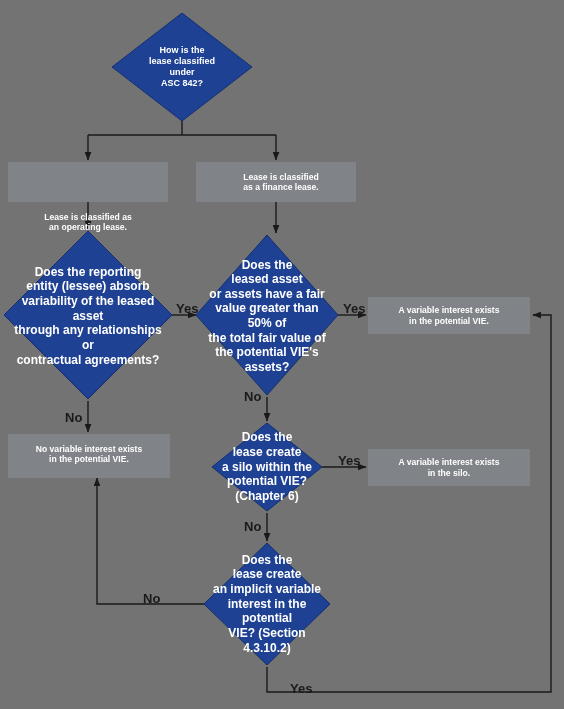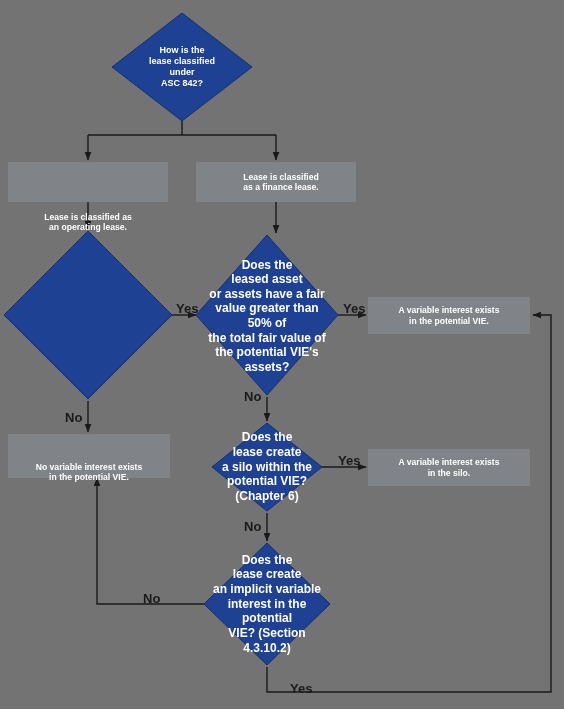--- a/index.html
+++ b/index.html
@@ -118,33 +118,38 @@
 lease classified
 under
 ASC 842?</div>
 
   <div class="node-label box" style="left:10px; top:162px; width:156px; height:40px;margin-top:40px;">Lease is classified as
 an operating lease.</div>
 
   <div class="node-label box" style="left:203px; top:162px; width:156px; height:40px;">Lease is classified
 as a finance lease.</div>
 
+  <div class="node-label diamond" style="left:8px; top:281px; width:160px; height:70px;">Does the reporting
+entity (lessee) absorb
+variability of the leased asset
+through any relationships or
+contractual agreements?</div>
 
   <div class="node-label diamond" style="left:208px; top:269px; width:118px; height:94px;">Does the
 leased asset
 or assets have a fair
 value greater than 50% of
 the total fair value of
 the potential VIE's
 assets?</div>
 
   <div class="node-label box" style="left:370px; top:297px; width:158px; height:37px;">A variable interest exists
 in the potential VIE.</div>
 
-  <div class="node-label box" style="left:10px; top:450px; width:158px; height:44px;">No variable interest exists
+  <div class="node-label box" style="left:10px; top:432px; width:158px; height:44px;">No variable interest exists
 in the potential VIE.</div>
 
   <div class="node-label diamond" style="left:213px; top:432px; width:108px; height:70px;">Does the
 lease create
 a silo within the
 potential VIE?
 (Chapter 6)</div>
 
   <div class="node-label box" style="left:370px; top:449px; width:158px; height:37px;">A variable interest exists
 in the silo.</div>

